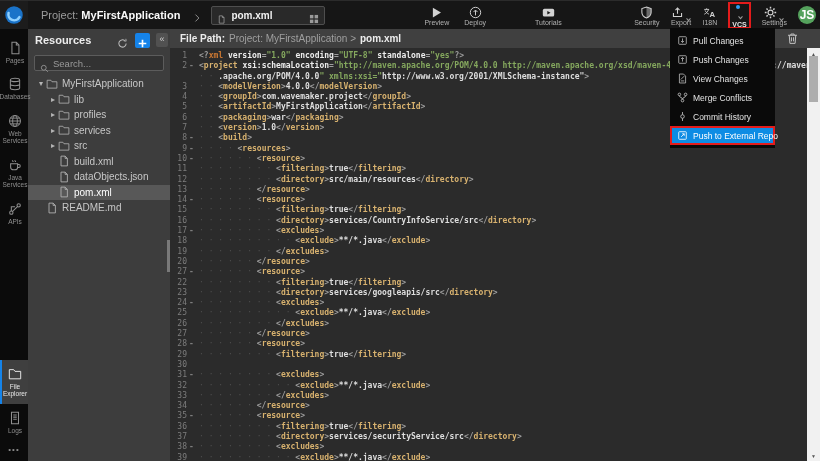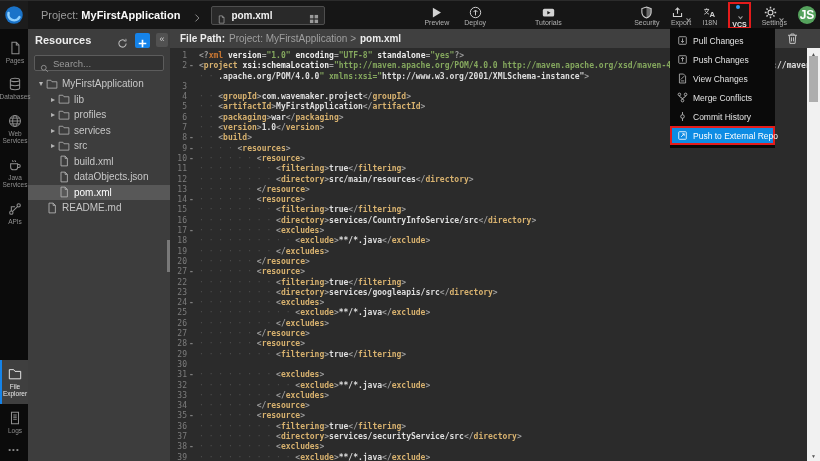--- a/index.html
+++ b/index.html
@@ -372,21 +372,21 @@
             <path d="M5 2.5v3.5h6V2.5M5 13.5V9h6v4.5"></path>
           </svg></span>
       <span class="fp-ic trash"><svg viewBox="0 0 16 16" fill="none" stroke="currentColor" stroke-width="1.2">
             <path d="M2.5 4h11M6 4V2.5h4V4M4 4l.8 10h6.4L12 4M6.7 6.5v5M9.3 6.5v5"></path>
           </svg></span>
     </div>
     <div class="code" id="code-rows">
         <div class="crow"><span class="gnum">1</span><span class="gfold"></span><span class="ctext"><span class="ind"></span><span class="pun">&lt;?</span><span class="kw">xml</span> <span class="attr">version</span><span class="pun">=</span><span class="str">"1.0"</span> <span class="attr">encoding</span><span class="pun">=</span><span class="str">"UTF-8"</span> <span class="attr">standalone</span><span class="pun">=</span><span class="str">"yes"</span><span class="pun">?&gt;</span></span></div>
         <div class="crow"><span class="gnum">2</span><span class="gfold">-</span><span class="ctext"><span class="ind"></span><span class="pun">&lt;</span><span class="tag">project</span> <span class="attr">xsi:schemaLocation</span><span class="pun">=</span><span class="str">"http://maven.apache.org/POM/4.0.0 http://maven.apache.org/xsd/maven-4.0.0.xsd"</span> xmlns="http://maven</span></div>
         <div class="crow"><span class="gnum"></span><span class="gfold"></span><span class="ctext"><span class="ind">· · </span>.apache.org/POM/4.0.0<span class="str">" xmlns:xsi="</span>http://www.w3.org/2001/XMLSchema-instance"<span class="pun">&gt;</span></span></div>
-        <div class="crow"><span class="gnum">3</span><span class="gfold"></span></div>
+        <div class="crow"><span class="gnum">3</span><span class="gfold"></span><span class="ctext"><span class="ind">· · </span><span class="pun">&lt;</span><span class="tag">modelVersion</span><span class="pun">&gt;</span>4.0.0<span class="pun">&lt;/</span><span class="tag">modelVersion</span><span class="pun">&gt;</span></span></div>
         <div class="crow"><span class="gnum">4</span><span class="gfold"></span><span class="ctext"><span class="ind">· · </span><span class="pun">&lt;</span><span class="tag">groupId</span><span class="pun">&gt;</span>com.wavemaker.project<span class="pun">&lt;/</span><span class="tag">groupId</span><span class="pun">&gt;</span></span></div>
         <div class="crow"><span class="gnum">5</span><span class="gfold"></span><span class="ctext"><span class="ind">· · </span><span class="pun">&lt;</span><span class="tag">artifactId</span><span class="pun">&gt;</span>MyFirstApplication<span class="pun">&lt;/</span><span class="tag">artifactId</span><span class="pun">&gt;</span></span></div>
         <div class="crow"><span class="gnum">6</span><span class="gfold"></span><span class="ctext"><span class="ind">· · </span><span class="pun">&lt;</span><span class="tag">packaging</span><span class="pun">&gt;</span>war<span class="pun">&lt;/</span><span class="tag">packaging</span><span class="pun">&gt;</span></span></div>
         <div class="crow"><span class="gnum">7</span><span class="gfold"></span><span class="ctext"><span class="ind">· · </span><span class="pun">&lt;</span><span class="tag">version</span><span class="pun">&gt;</span>1.0<span class="pun">&lt;/</span><span class="tag">version</span><span class="pun">&gt;</span></span></div>
         <div class="crow"><span class="gnum">8</span><span class="gfold">-</span><span class="ctext"><span class="ind">· · </span><span class="pun">&lt;</span><span class="tag">build</span><span class="pun">&gt;</span></span></div>
         <div class="crow"><span class="gnum">9</span><span class="gfold">-</span><span class="ctext"><span class="ind">· · · · </span><span class="pun">&lt;</span><span class="tag">resources</span><span class="pun">&gt;</span></span></div>
         <div class="crow"><span class="gnum">10</span><span class="gfold">-</span><span class="ctext"><span class="ind">· · · · · · </span><span class="pun">&lt;</span><span class="tag">resource</span><span class="pun">&gt;</span></span></div>
         <div class="crow"><span class="gnum">11</span><span class="gfold"></span><span class="ctext"><span class="ind">· · · · · · · · </span><span class="pun">&lt;</span><span class="tag">filtering</span><span class="pun">&gt;</span>true<span class="pun">&lt;/</span><span class="tag">filtering</span><span class="pun">&gt;</span></span></div>
         <div class="crow"><span class="gnum">12</span><span class="gfold"></span><span class="ctext"><span class="ind">· · · · · · · · </span><span class="pun">&lt;</span><span class="tag">directory</span><span class="pun">&gt;</span>src/main/resources<span class="pun">&lt;/</span><span class="tag">directory</span><span class="pun">&gt;</span></span></div>
         <div class="crow"><span class="gnum">13</span><span class="gfold"></span><span class="ctext"><span class="ind">· · · · · · </span><span class="pun">&lt;/</span><span class="tag">resource</span><span class="pun">&gt;</span></span></div>

